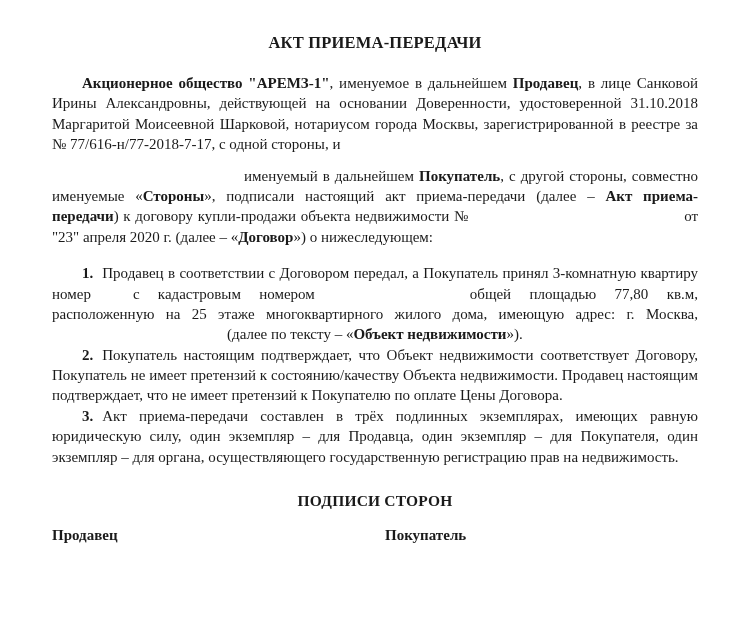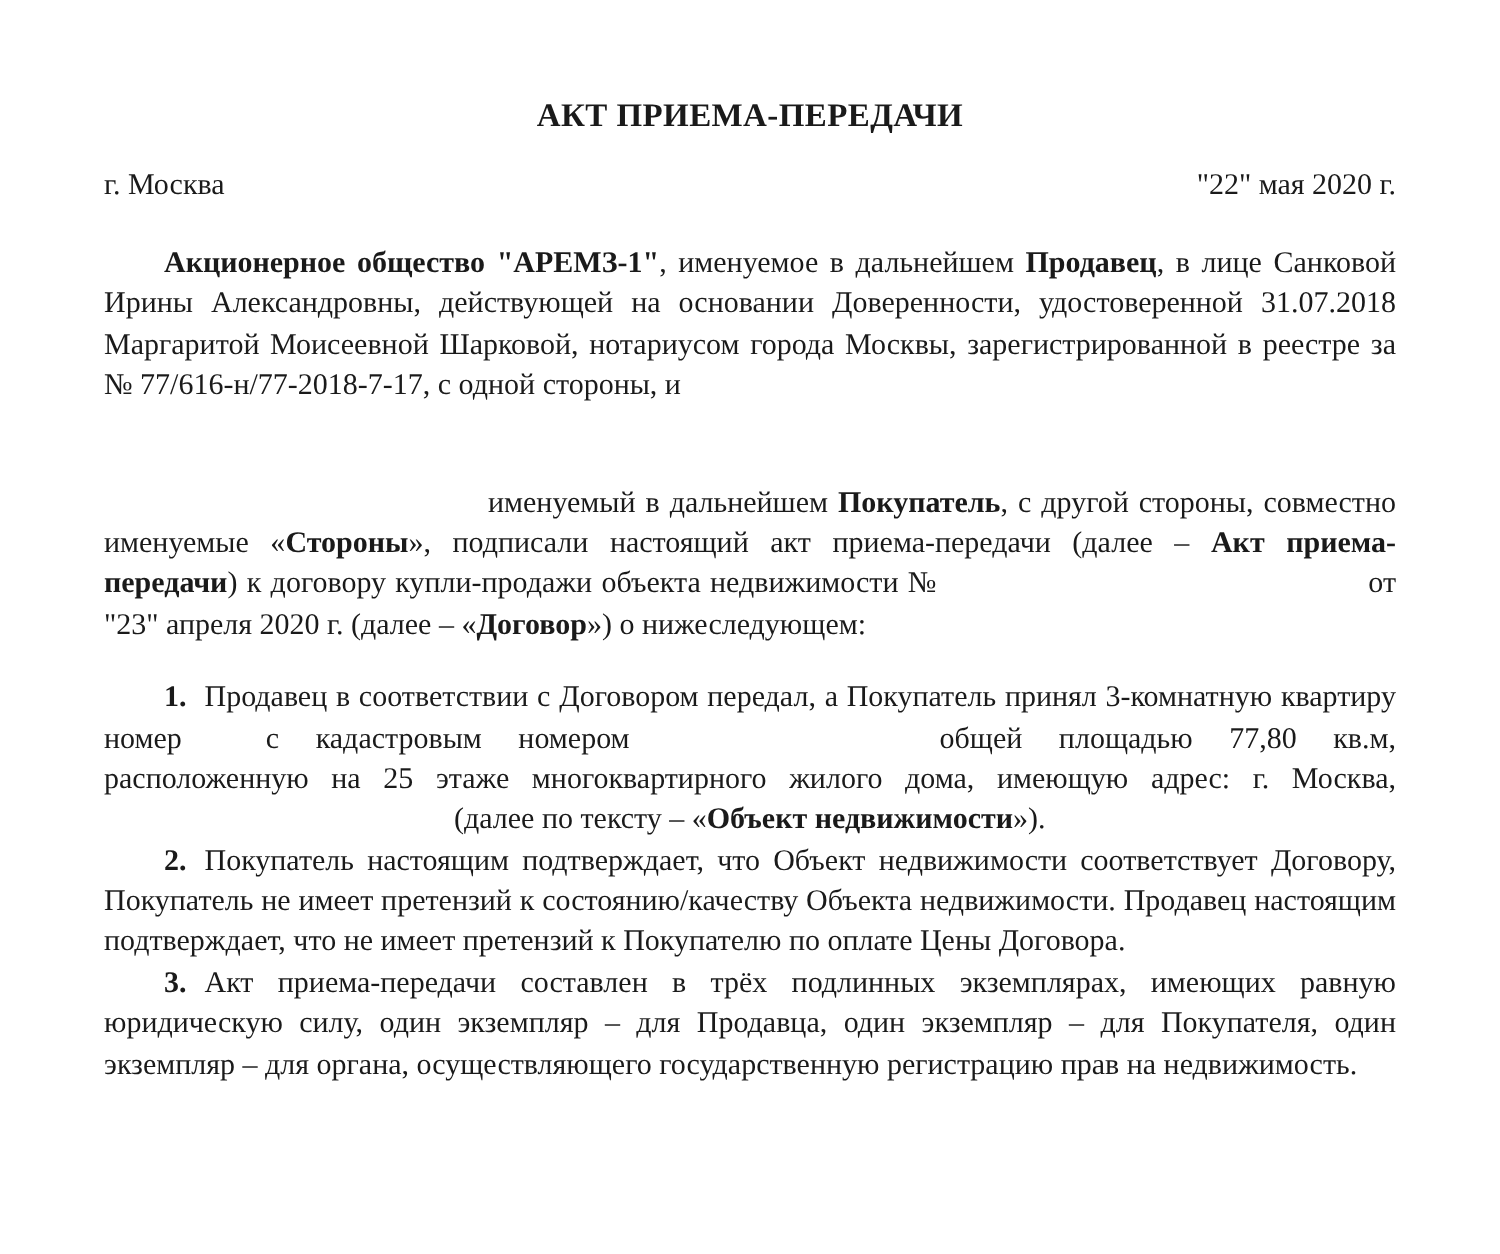--- a/index.html
+++ b/index.html
@@ -13,21 +13,21 @@
     height: 627px;
     font-family: "Liberation Serif", "DejaVu Serif", serif;
     color: #1a1a1a;
     -webkit-font-smoothing: antialiased;
   }
   .page {
     position: relative;
     width: 750px;
     height: 554px;
     box-sizing: border-box;
-    padding: 15px 30px;
+    padding: 0 30px;
     overflow: hidden;
   }
 
   
   .doc-title {
     text-align: center;
     font-weight: bold;
     font-size: 16.5px;
     letter-spacing: 0.2px;
     margin: 33px 0 0 0;
@@ -52,21 +52,21 @@
     margin-top: 20px;
   }
   p.para {
     margin: 0;
     font-size: 15px;
     line-height: 1.36;
     text-align: justify;
     text-justify: inter-word;
   }
   p.para.p-intro { text-indent: 30px; }
-  p.para.p-buyer { margin-top: 38px; text-indent: 192px; }
+  p.para.p-buyer { margin-top: 11px; text-indent: 192px; }
   p.para.p-clause { text-indent: 30px; }
   .clause-list { margin-top: 16px; }
   .clause-num {
     font-weight: bold;
     padding-right: 9px;
   }
   b, strong { font-weight: bold; }
 
   
   .gap-sm  { display: inline-block; width: 42px; }
@@ -113,29 +113,25 @@
   .slash-gap { display: inline-block; width: 88px; }
   .slash { color: #555; }
 </style>
 </head>
 <body>
 
 <div class="page">
 
   <h1 class="doc-title">АКТ ПРИЕМА-ПЕРЕДАЧИ</h1>
 
-  <div class="meta-row">
-    <span class="meta-city">г. Москва</span>
-    <span class="meta-date">"22" мая 2020 г.</span>
-  </div>
 
   <div class="body-block">
 
     <p class="para p-intro">
-      <b>Акционерное общество "АРЕМЗ-1"</b><span>, именуемое в дальнейшем </span><b>Продавец</b><span>, в лице Санковой Ирины Александровны, действующей на основании Доверенности, удостоверенной 31.07.2018 Маргаритой Моисеевной Шарковой, нотариусом города Москвы, зарегистрированной в реестре за № 77/616-н/77-2018-7-17, с одной стороны, и</span>
+      <b>Акционерное общество "АРЕМЗ-1"</b><span>, именуемое в дальнейшем </span><b>Продавец</b><span>, в лице Санковой Ирины Александровны, действующей на основании Доверенности, удостоверенной 31.10.2018 Маргаритой Моисеевной Шарковой, нотариусом города Москвы, зарегистрированной в реестре за № 77/616-н/77-2018-7-17, с одной стороны, и</span>
     </p>
 
     <p class="para p-buyer">
       <span>именуемый в дальнейшем </span><b>Покупатель</b><span>, с другой стороны, совместно именуемые «</span><b>Стороны</b><span>», подписали настоящий акт приема-передачи (далее – </span><b>Акт приема-передачи</b><span>) к договору купли-продажи объекта недвижимости №</span><span class="gap-lg"></span><span>от "23" апреля 2020 г.</span>
       <span>(далее – «</span><b>Договор</b><span>») о нижеследующем:</span>
     </p>
 
     <div class="clause-list">
 
       <p class="para p-clause">

